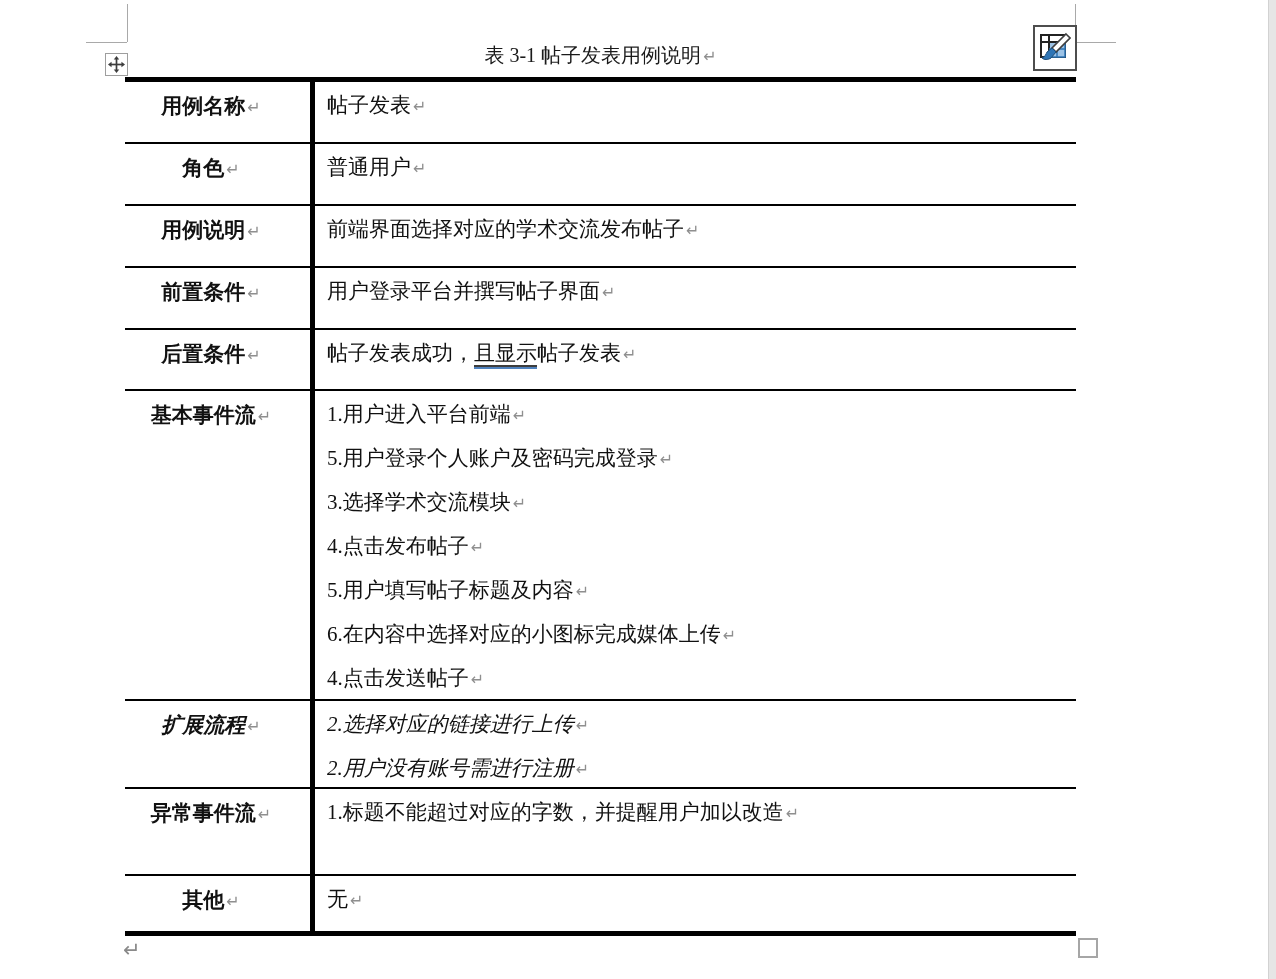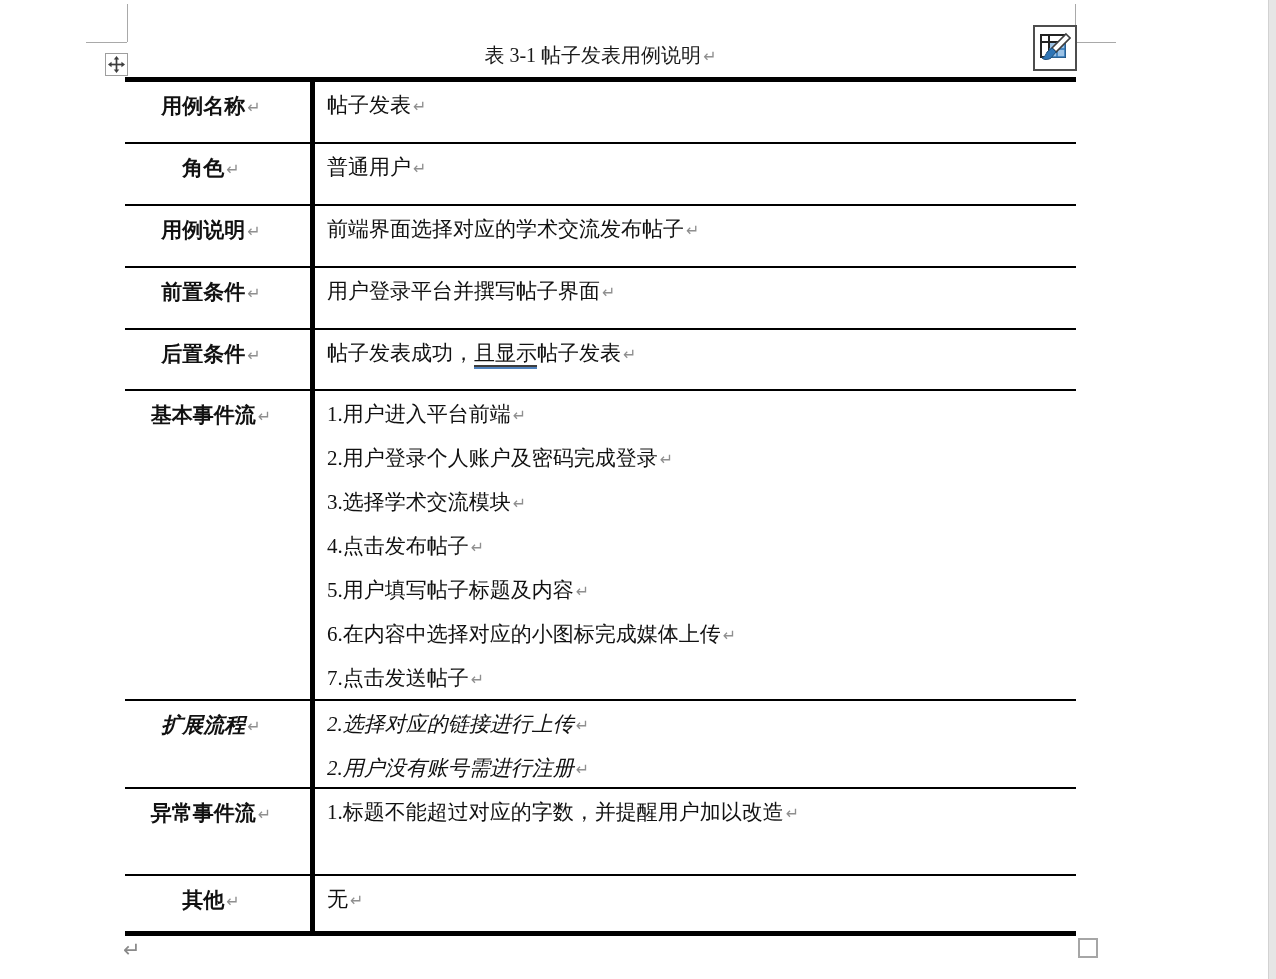--- a/index.html
+++ b/index.html
@@ -135,26 +135,26 @@
         <div class="uc-divider"></div>
         <div class="uc-content">
           <div class="uc-line"><span>帖子发表成功，</span><span class="u-seg">且显示</span><span>帖子发表</span><span class="mark">↵</span></div>
         </div>
       </div>
       <div class="uc-row">
         <div class="uc-label"><span>基本事件流</span><span class="mark">↵</span></div>
         <div class="uc-divider"></div>
         <div class="uc-content">
           <div class="uc-line"><span>1.用户进入平台前端</span><span class="mark">↵</span></div>
-          <div class="uc-line"><span>2.用户登录个人账户及密码完成登录</span><span class="mark">↵</span></div>
+          <div class="uc-line"><span>5.用户登录个人账户及密码完成登录</span><span class="mark">↵</span></div>
           <div class="uc-line"><span>3.选择学术交流模块</span><span class="mark">↵</span></div>
           <div class="uc-line"><span>4.点击发布帖子</span><span class="mark">↵</span></div>
           <div class="uc-line"><span>5.用户填写帖子标题及内容</span><span class="mark">↵</span></div>
           <div class="uc-line"><span>6.在内容中选择对应的小图标完成媒体上传</span><span class="mark">↵</span></div>
-          <div class="uc-line"><span>7.点击发送帖子</span><span class="mark">↵</span></div>
+          <div class="uc-line"><span>4.点击发送帖子</span><span class="mark">↵</span></div>
         </div>
       </div>
       <div class="uc-row">
         <div class="uc-label"><span>扩展流程</span><span class="mark">↵</span></div>
         <div class="uc-divider"></div>
         <div class="uc-content">
           <div class="uc-line"><span>2.选择对应的链接进行上传</span><span class="mark">↵</span></div>
           <div class="uc-line"><span>2.用户没有账号需进行注册</span><span class="mark">↵</span></div>
         </div>
       </div>

